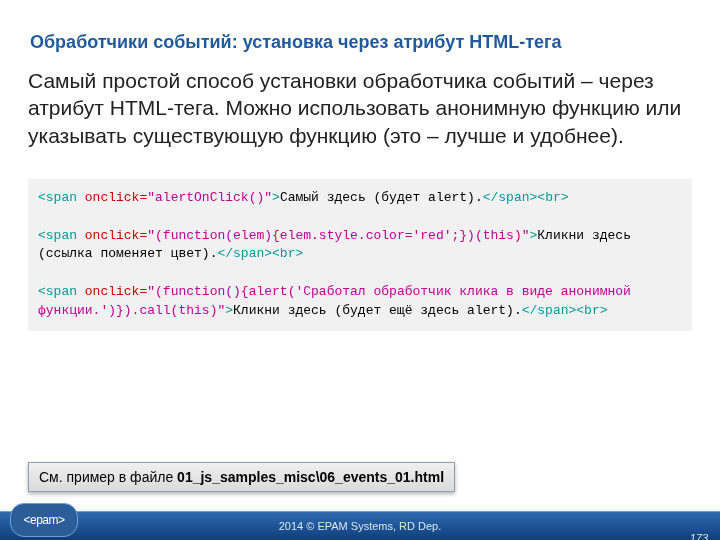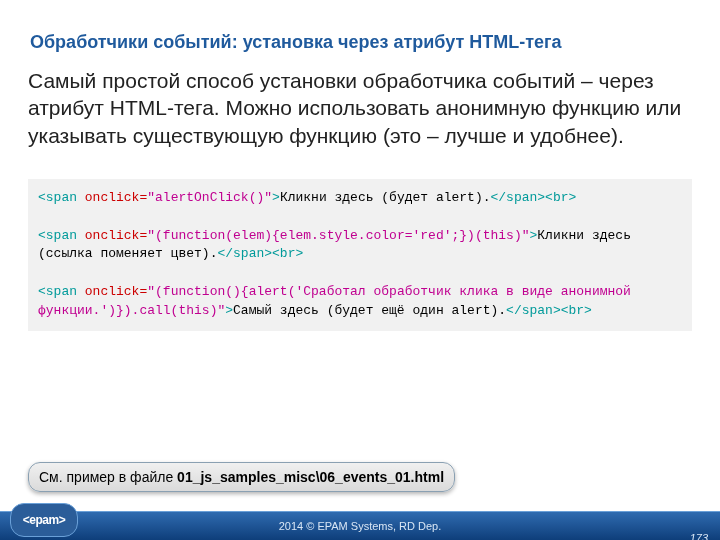--- a/index.html
+++ b/index.html
@@ -41,21 +41,21 @@
   }
   .code-block .tag { color: #009a9a; }
   .code-block .attr { color: #cc0000; margin-top: 36px; }
   .code-block .str { color: #c00090; }
   .note-ref {
     position: absolute;
     left: 28px;
     bottom: 48px;
     background: linear-gradient(#f0f0f0, #dadada);
     border: 1px solid #8aa0b2;
-    border-radius: 12px;
+    border-radius: 0;
     padding: 6px 10px;
     font-size: 14px;
     color: #000;
     box-shadow: 0 2px 4px rgba(0,0,0,0.3);
   }
   .note-ref .fname { font-weight: bold; }
   .footer {
     position: absolute;
     left: 0;
     bottom: 0;
@@ -67,21 +67,21 @@
   .footer .logo {
     position: absolute;
     left: 10px;
     bottom: 3px;
     width: 66px;
     height: 32px;
     background: #2b5d99;
     border: 1px solid #6aa0d8;
     color: #fff;
     font-size: 12px;
-    font-weight: bold;
+    font-weight: normal;
     display: flex;
     align-items: center;
     justify-content: center;
     border-radius: 14px;
     letter-spacing: -0.5px;
   }
   .footer .copyright {
     position: absolute;
     left: 0;
     right: 0;
@@ -103,25 +103,25 @@
 </style>
 </head>
 <body>
 
 <div class="slide">
 
   <div class="title">Обработчики событий: установка через атрибут HTML-тега</div>
 
   <div class="body-text">Самый простой способ установки обработчика событий – через атрибут HTML-тега. Можно использовать анонимную функцию или указывать существующую функцию (это – лучше и удобнее).</div>
 
-  <div class="code-block"><span><span class="tag">&lt;span</span><span class="attr"> onclick=</span><span class="str">"alertOnClick()"</span><span class="tag">&gt;</span><span>Кликни здесь (будет alert).</span><span class="tag">&lt;/span&gt;&lt;br&gt;</span></span>
+  <div class="code-block"><span><span class="tag">&lt;span</span><span class="attr"> onclick=</span><span class="str">"alertOnClick()"</span><span class="tag">&gt;</span><span>Самый здесь (будет alert).</span><span class="tag">&lt;/span&gt;&lt;br&gt;</span></span>
 
 <span><span class="tag">&lt;span</span><span class="attr"> onclick=</span><span class="str">"(function(elem){elem.style.color='red';})(this)"</span><span class="tag">&gt;</span><span>Кликни здесь (ссылка поменяет цвет).</span><span class="tag">&lt;/span&gt;&lt;br&gt;</span></span>
 
-<span><span class="tag">&lt;span</span><span class="attr"> onclick=</span><span class="str">"(function(){alert('Сработал обработчик клика в виде анонимной функции.')}).call(this)"</span><span class="tag">&gt;</span><span>Самый здесь (будет ещё один alert).</span><span class="tag">&lt;/span&gt;&lt;br&gt;</span></span></div>
+<span><span class="tag">&lt;span</span><span class="attr"> onclick=</span><span class="str">"(function(){alert('Сработал обработчик клика в виде анонимной функции.')}).call(this)"</span><span class="tag">&gt;</span><span>Кликни здесь (будет ещё здесь alert).</span><span class="tag">&lt;/span&gt;&lt;br&gt;</span></span></div>
 
   <div class="note-ref">
     <span>См. пример в файле </span><span class="fname">01_js_samples_misc\06_events_01.html</span>
   </div>
 
   <div class="footer">
     <div class="logo">&lt;epam&gt;</div>
     <div class="copyright">2014 © EPAM Systems, RD Dep.</div>
     <div class="pagenum">173</div>
   </div>

